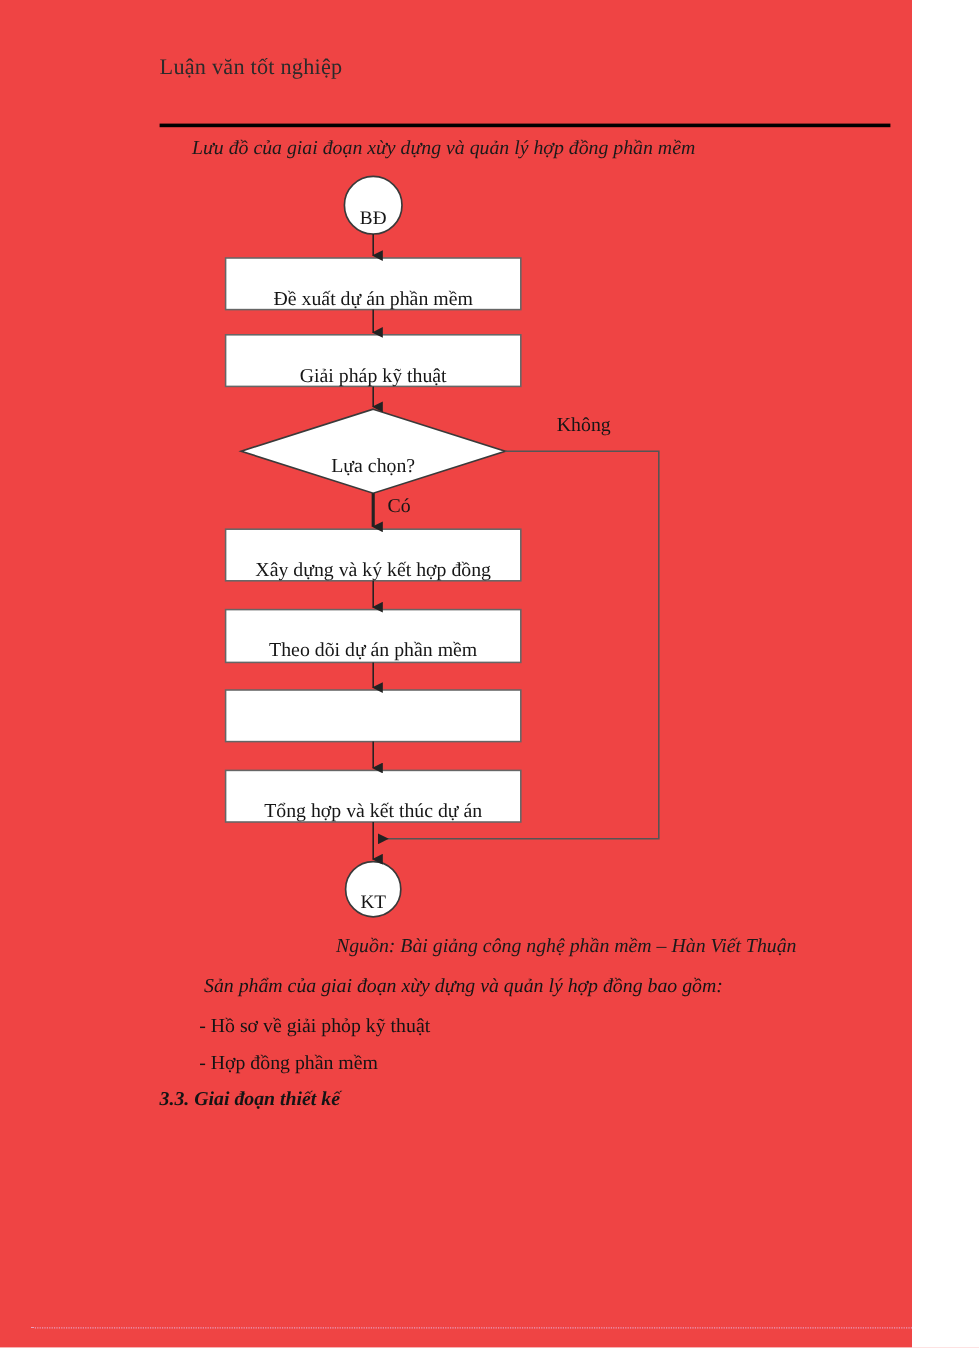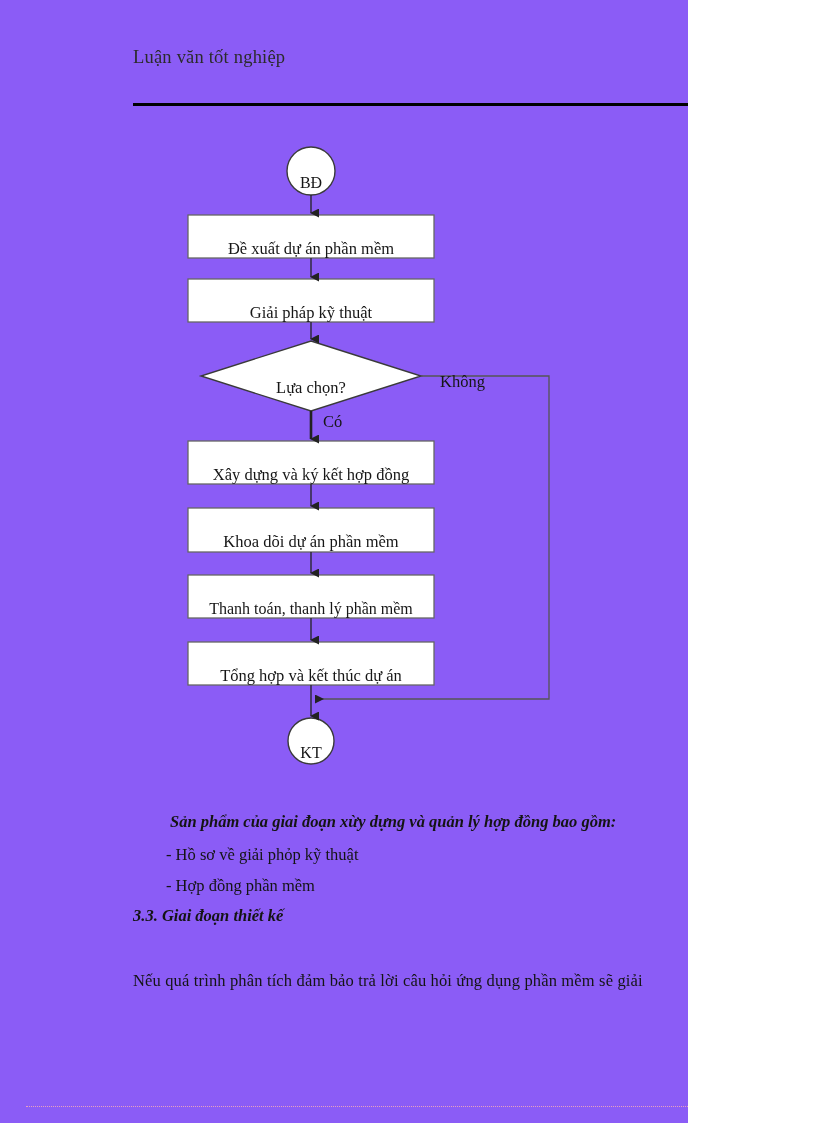--- a/index.html
+++ b/index.html
@@ -2,23 +2,23 @@
 <html><head>
 <meta charset="utf-8">
 <style>
   html, body {
     margin: 0;
     padding: 0;
     background: #ffffff;
   }
   .page {
     position: relative;
-    width: 688px;
+    width: 760px;
     height: 1123px;
-    background: #8b5cf6;
+    background: #ef4444;
     overflow: hidden;
     font-family: "Liberation Serif", "DejaVu Serif", serif;
     color: #1a1a1a;
   }
 
   
   .header-block {
     position: absolute;
     left: 133px;
     top: 44px;
@@ -94,21 +94,21 @@
     white-space: nowrap;
   }
 
   
   .body-text {
     position: absolute;
     font-size: 16.5px;
     color: #141414;
     white-space: nowrap;
   }
-  .italic { font-style: italic; font-weight: bold; }
+  .italic { font-style: italic; }
   .bolditalic { font-style: italic; font-weight: bold; }
 
   .lead-italic { left: 170px; top: 812px; }
   .bullet-1    { left: 166px; top: 845px; text-align: right; }
   .bullet-2    { left: 166px; top: 876px; }
   .section-head{ left: 133px; top: 906px; font-size: 16.5px; }
   .para-1      { left: 172px; top: 938px; letter-spacing: 0.15px; }
   .para-2      { left: 133px; top: 971px; letter-spacing: 0.15px; }
 
   
@@ -124,20 +124,21 @@
 </head>
 <body>
 
 <div class="page">
 
   <div class="header-block">
     <div class="header-line">Luận văn tốt nghiệp</div>
   </div>
   <div class="header-rule"></div>
 
+  <div class="fig-caption-top">Lưu đồ của giai đoạn xừy dựng và quản lý hợp đồng phần mềm</div>
 
   <div class="flow">
     <svg width="816" height="790" xmlns="http://www.w3.org/2000/svg">
       <defs>
         <marker id="arrowDown" markerWidth="9" markerHeight="9" refX="4.5" refY="8" orient="auto" markerUnits="userSpaceOnUse">
           <path d="M0,0 L9,0 L4.5,9 Z" fill="#222222"></path>
         </marker>
         <marker id="arrowLeft" markerWidth="9" markerHeight="9" refX="8" refY="4.5" orient="auto" markerUnits="userSpaceOnUse">
           <path d="M9,0 L9,9 L0,4.5 Z" fill="#222222"></path>
         </marker>
@@ -169,32 +170,31 @@
     </svg>
 
     <div class="node-label" style="left:287px; top:159px; width:48px; height:24px; font-size:16px;">BĐ</div>
 
     <div class="node-label" style="left:188px; top:215px; width:246px; height:43px;border-radius:20px;">Đề xuất dự án phần mềm</div>
     <div class="node-label" style="left:188px; top:279px; width:246px; height:43px;">Giải pháp kỹ thuật</div>
 
     <div class="node-label" style="left:201px; top:360px; width:220px; height:32px;">Lựa chọn?</div>
 
     <div class="node-label" style="left:188px; top:441px; width:246px; height:43px;">Xây dựng và ký kết hợp đồng</div>
-    <div class="node-label" style="left:188px; top:508px; width:246px; height:44px;">Khoa dõi dự án phần mềm</div>
-    <div class="node-label" style="left:188px; top:575px; width:246px; height:43px; font-size:16px;">Thanh toán, thanh lý phần mềm</div>
+    <div class="node-label" style="left:188px; top:508px; width:246px; height:44px;">Theo dõi dự án phần mềm</div>
     <div class="node-label" style="left:188px; top:642px; width:246px; height:43px;">Tổng hợp và kết thúc dự án</div>
 
     <div class="node-label" style="left:287px; top:729px; width:48px; height:24px; font-size:16px;">KT</div>
 
-    <div class="edge-label" style="left:440px; top:344px;margin-top:28px;">Không</div>
+    <div class="edge-label" style="left:464px; top:344px;">Không</div>
     <div class="edge-label" style="left:323px; top:412px;">Có</div>
   </div>
 
+  <div class="source-line">Nguồn: Bài giảng công nghệ phần mềm – Hàn Viết Thuận</div>
 
   <div class="body-text italic lead-italic">Sản phẩm của giai đoạn xừy dựng và quản lý hợp đồng bao gồm:</div>
   <div class="body-text bullet-1">- Hồ sơ về giải phỏp kỹ thuật</div>
   <div class="body-text bullet-2">- Hợp đồng phần mềm</div>
   <div class="body-text bolditalic section-head">3.3. Giai đoạn thiết kế</div>
-  <div class="body-text para-2">Nếu quá trình phân tích đảm bảo trả lời câu hỏi ứng dụng phần mềm sẽ giải</div>
 
   <div class="bottom-rule"></div>
 
 </div>
 
 </body></html>

